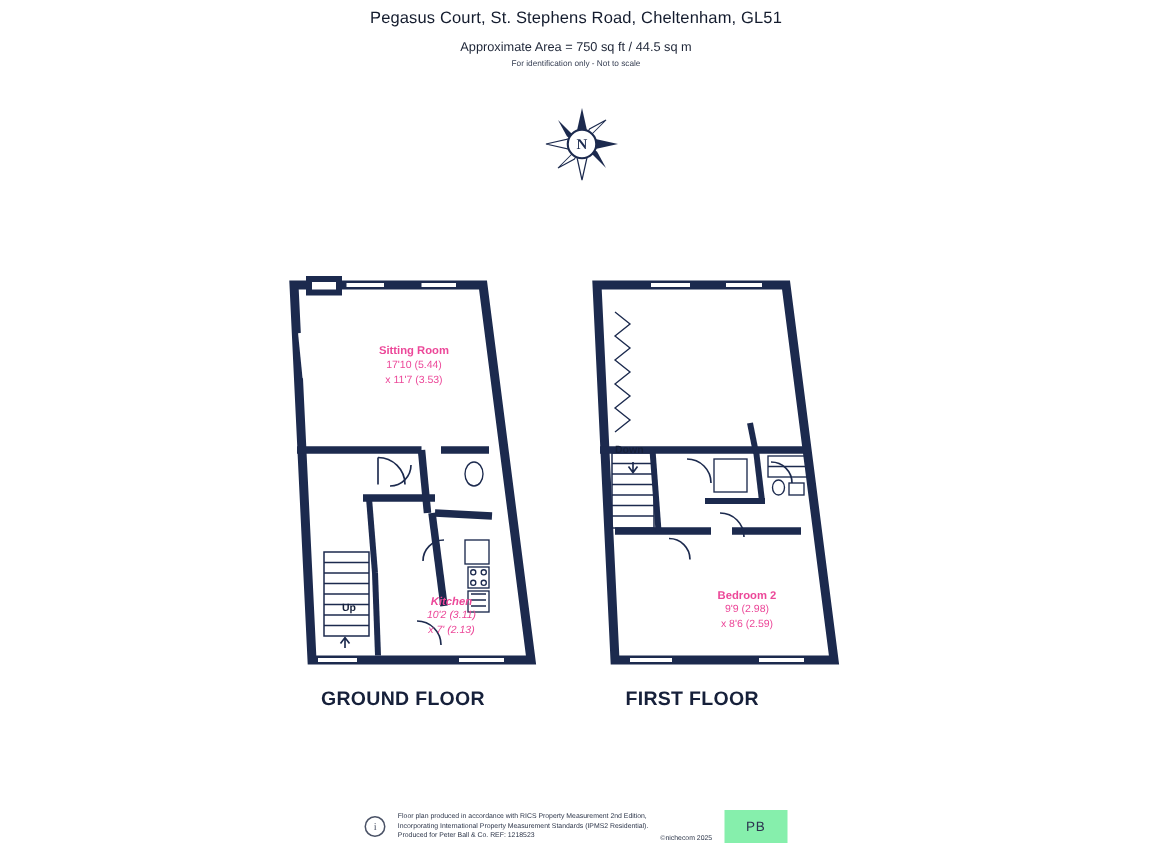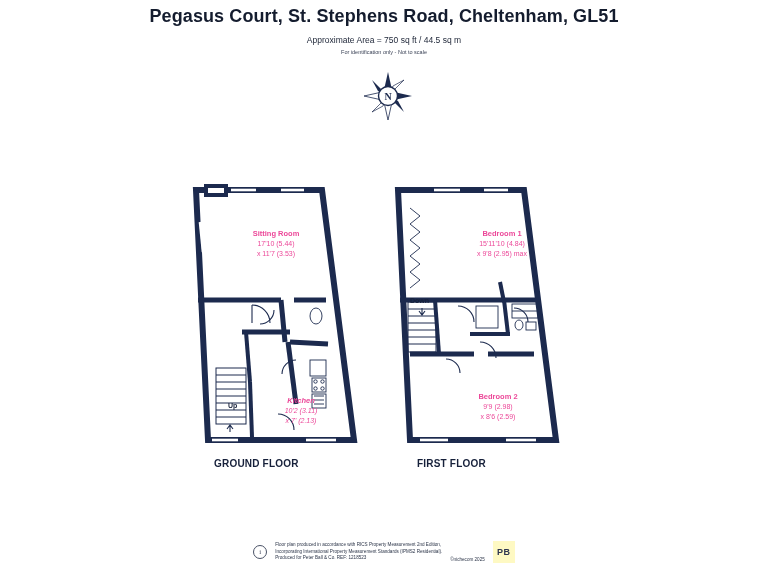--- a/index.html
+++ b/index.html
@@ -22,22 +22,22 @@
   }
   
   .header {
     position: absolute;
     top: 0;
     left: 0;
     width: 768px;
     text-align: center;
   }
   .title {
-    font-size: 18px;
-    font-weight: bold;
+    font-size: 11px;
+    font-weight: normal;
     color: #141c2e;
     margin-top: 6px;
     letter-spacing: 0.1px;
   }
   .subtitle {
     font-size: 8.5px;
     color: #1c2436;
     margin-top: 8px;
   }
   .disclaimer {
@@ -55,21 +55,21 @@
   }
   
   .plan {
     position: absolute;
   }
   .plan svg {
     display: block;
   }
   .floor-label {
     position: absolute;
-    font-size: 10px;
+    font-size: 13px;
     font-weight: bold;
     color: #16203a;
     letter-spacing: 0.2px;
   }
   #ground-floor-label { left: 214px; top: 458px; }
   #first-floor-label  { left: 417px; top: 458px; }
 
   
   .room {
     position: absolute;
@@ -109,26 +109,26 @@
     color: #2b3448;
     text-align: left;
   }
   .footer-copy {
     font-size: 4.6px;
     color: #2b3448;
     align-self: flex-end;
     padding-bottom: 1px;
   }
   .pb-logo {
-    width: 22px;
+    width: 42px;
     height: 22px;
-    background: #fef9c3;
+    background: #86efac;
     color: #2d3550;
     font-size: 9px;
-    font-weight: bold;
+    font-weight: normal;
     display: flex;
     align-items: center;
     justify-content: center;
     letter-spacing: 0.5px;
   }
   .info-circle {
     width: 12px;
     height: 12px;
     border: 0.7px solid #4a5266;
     border-radius: 50%;
@@ -294,25 +294,20 @@
       <g stroke="#ffffff" stroke-width="2.6">
         <line x1="46" y1="8" x2="72" y2="8"></line>
         <line x1="96" y1="8" x2="120" y2="8"></line>
         <line x1="150" y1="60" x2="154" y2="92"></line>
         <line x1="32" y1="258" x2="60" y2="258"></line>
         <line x1="118" y1="258" x2="148" y2="258"></line>
       </g>
     </svg>
   </div>
 
-  <div class="room" id="first-room-0" style="left:434px; top:229px; width:136px;">
-    <div class="rname">Bedroom 1</div>
-    <div class="rdim">15'11'10 (4.84)</div>
-    <div class="rdim">x 9'8 (2.95) max</div>
-  </div>
 
   <div class="room" id="first-room-1" style="left:440px; top:392px; width:116px;">
     <div class="rname">Bedroom 2</div>
     <div class="rdim">9'9 (2.98)</div>
     <div class="rdim">x 8'6 (2.59)</div>
   </div>
 
   <div class="stair-word" style="left:410px; top:297px;">Down</div>
 
   <div class="floor-label" id="first-floor-label">FIRST FLOOR</div>

